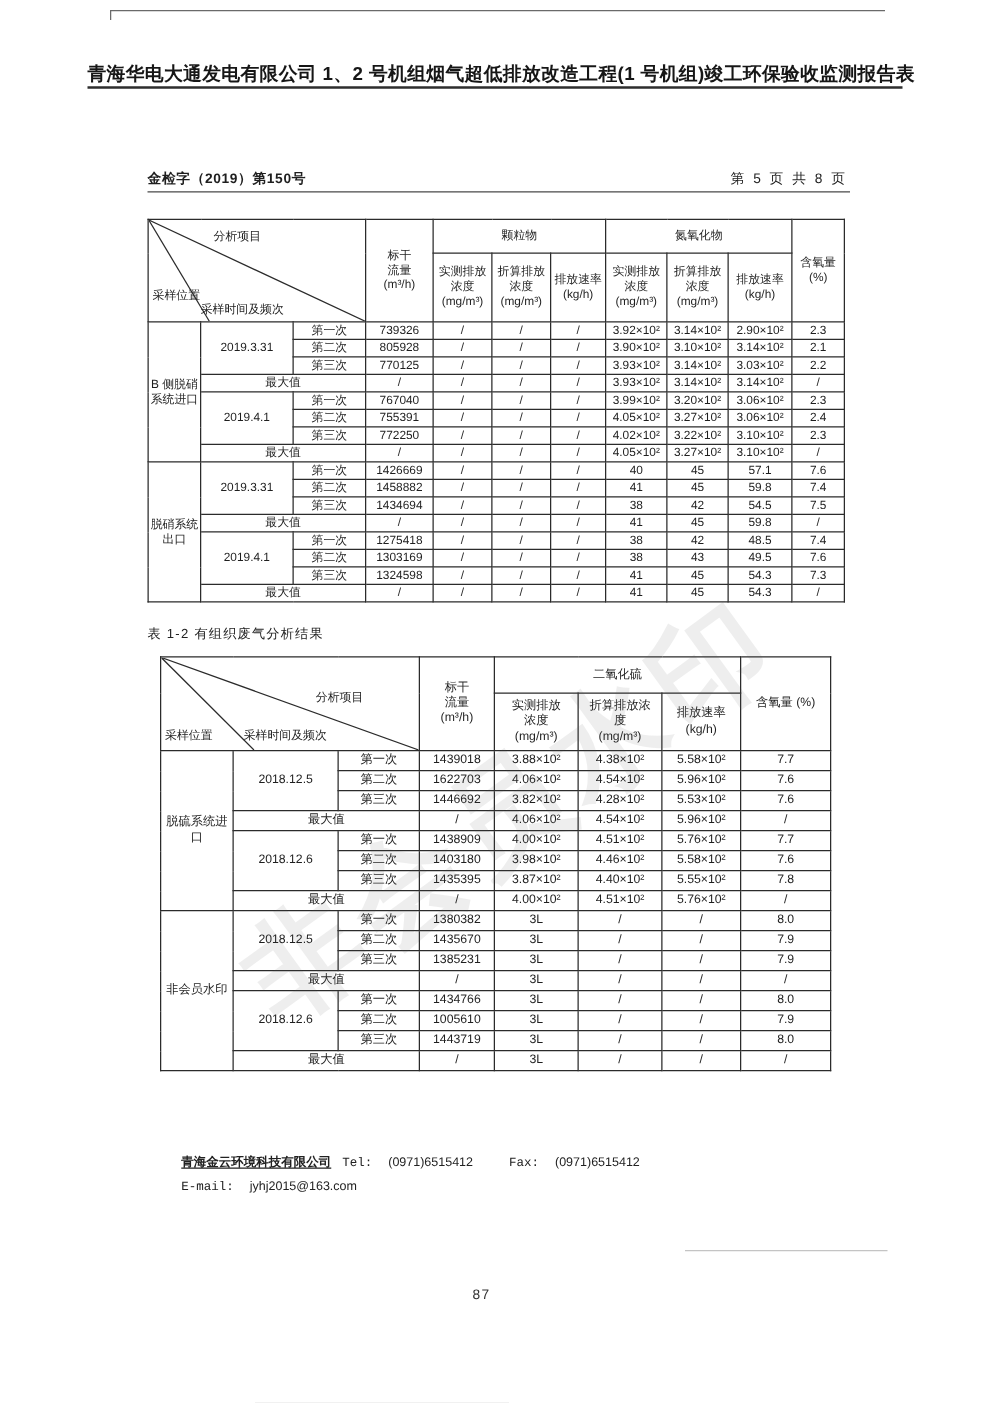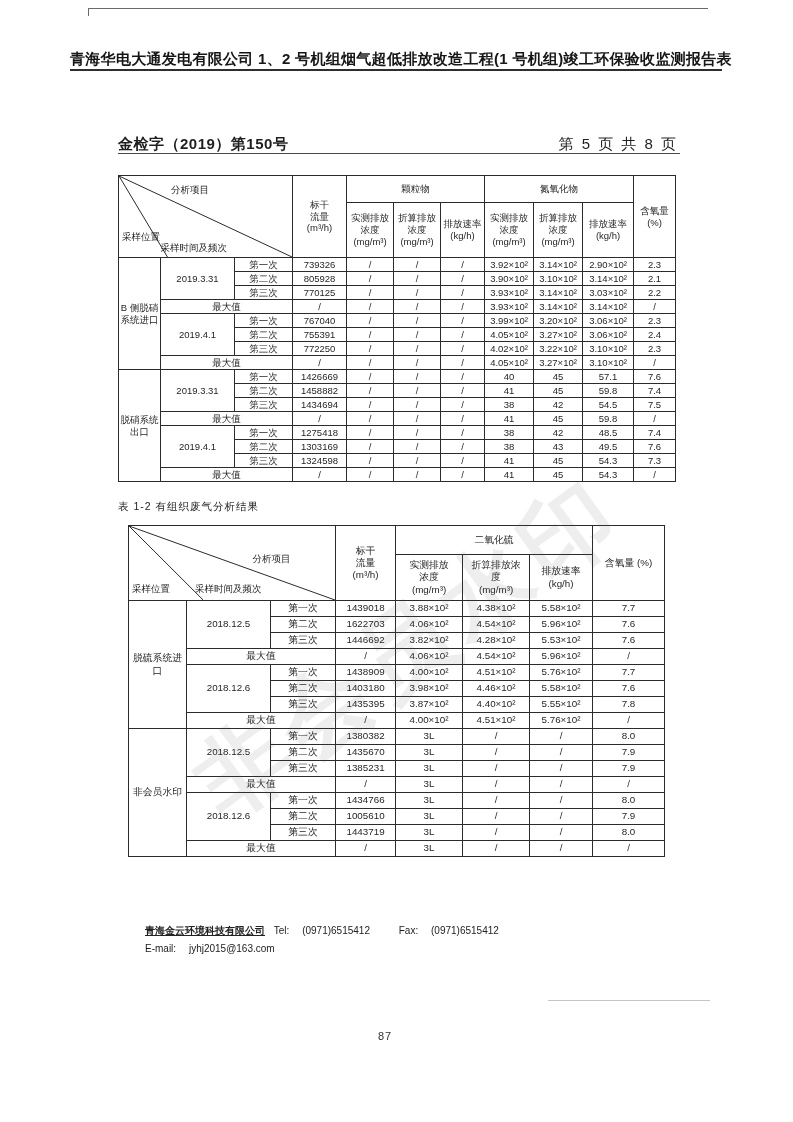--- a/index.html
+++ b/index.html
@@ -4,21 +4,21 @@
 <style>
   html,body{margin:0;padding:0;background:#e8e8e8;}
   .page{position:relative;width:793px;height:1122px;background:#ffffff;overflow:hidden;
         font-family:"Liberation Sans","DejaVu Sans",sans-serif;color:#1f1f1f;}
   .top-rule{position:absolute;left:88px;top:8px;width:620px;height:1px;background:#6a6a6a;}
   .top-tick{position:absolute;left:88px;top:8px;width:1px;height:8px;background:#6a6a6a;}
   .doc-title{position:absolute;left:70px;top:50px;width:680px;font-size:15px;font-weight:bold;
              letter-spacing:.3px;color:#161616;}
   .title-rule{position:absolute;left:70px;top:69px;width:652px;height:2px;background:#2e2e2e;}
   .docnum-row{position:absolute;left:118px;top:135px;width:560px;display:flex;
-              justify-content:space-between;align-items:flex-end;font-size:15px;}
+              justify-content:space-between;align-items:flex-end;font-size:11px;}
   .docnum-row .num{font-weight:bold;letter-spacing:.5px;}
   .docnum-row .pg{font-weight:normal;letter-spacing:2px;}
   .docnum-rule{position:absolute;left:118px;top:153px;width:562px;height:1px;background:#4a4a4a;}
   table{border-collapse:collapse;table-layout:fixed;position:absolute;background:#fff;}
   td{border:1px solid #2b2b2b;text-align:center;vertical-align:middle;padding:0 1px;
      white-space:pre-line;line-height:1.25;overflow:hidden;}
   #table1{left:118px;top:175px;width:557px;font-size:9.5px;}
   #table2{left:128px;top:525px;width:536px;font-size:9.8px;}
   #table1 thead tr.h1 td{height:26px;}
   #table1 thead tr.h2 td{height:54px;}
@@ -37,21 +37,21 @@
   #table2 .c-time{left:32%;bottom:5px;}
   #table2 .c-pos{left:3px;bottom:5px;}
   td.pos{white-space:pre-line;}
   .caption{position:absolute;left:118px;top:500px;width:557px;text-align:left;
            font-size:10.5px;letter-spacing:1px;color:#222;}
   .watermark{position:absolute;left:170px;top:745px;transform:rotate(-36deg);
              transform-origin:0 0;font-size:92px;font-weight:bold;letter-spacing:8px;
              color:rgba(90,90,90,0.10);white-space:nowrap;pointer-events:none;z-index:5;}
   .footer{position:absolute;left:145px;top:922px;font-size:10px;color:#222;line-height:1.8;}
   .footer .company{font-weight:bold;text-decoration:underline;margin-right:6px;}
-  .footer .lbl{margin-right:10px;}
+  .footer .lbl{margin-right:10px;font-family:Liberation Mono, monospace;}
   .footer .val{margin-right:26px;}
   .bottom-faint-rule{position:absolute;left:548px;top:1000px;width:162px;height:1px;background:#c4c4c4;}
   .page-number{position:absolute;left:378px;top:1030px;font-size:11px;color:#333;letter-spacing:1px;}
 </style>
 </head>
 <body>
 
 <div class="page">
   <div class="top-rule"></div>
   <div class="top-tick"></div>

